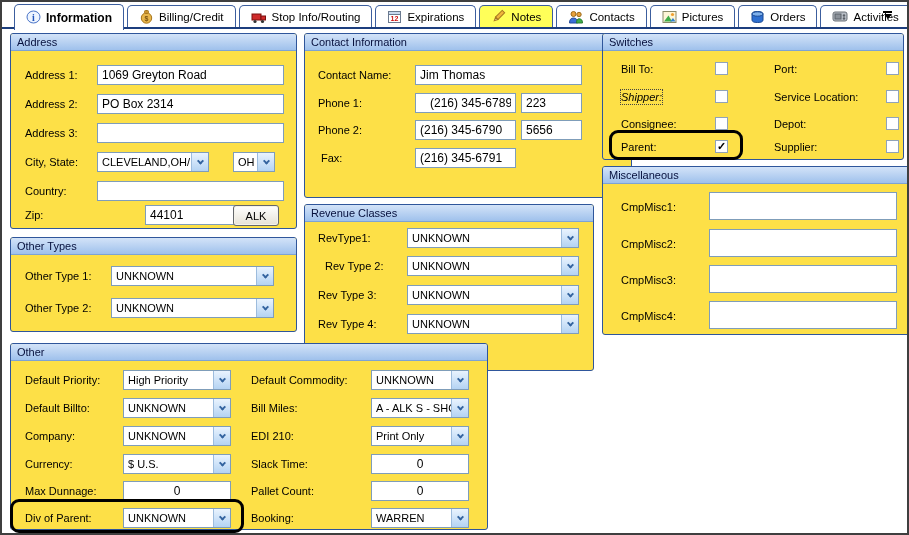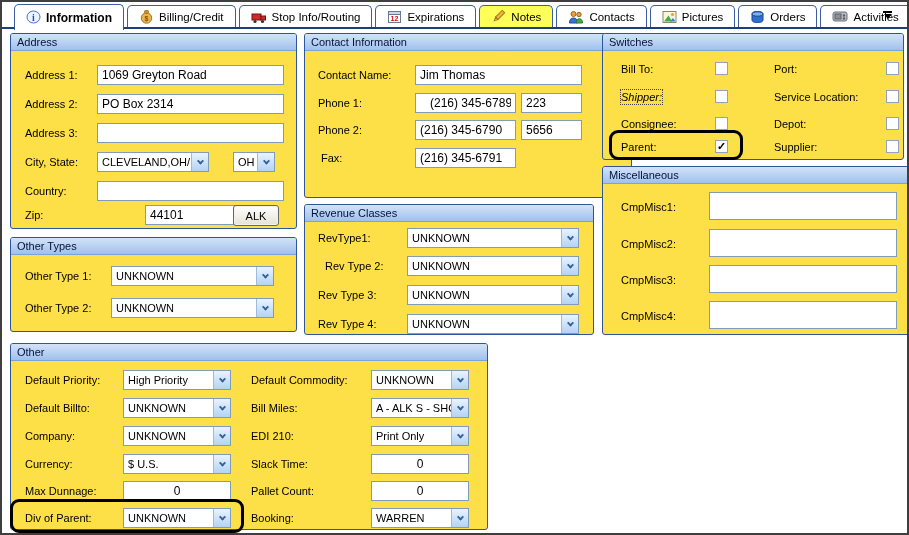--- a/index.html
+++ b/index.html
@@ -203,21 +203,21 @@
     <span class="lbl" style="left:13px;top:62px">Phone 1:</span>
     <input class="inp" style="left: 110px; top: 59px; width: 101px; padding-left: 14px;" value="(216) 345-6789">
     <input class="inp" style="left: 216px; top: 59px; width: 61px;" value="223">
     <span class="lbl" style="left:13px;top:89px">Phone 2:</span>
     <input class="inp" style="left: 110px; top: 86px; width: 101px;" value="(216) 345-6790">
     <input class="inp" style="left: 216px; top: 86px; width: 61px;" value="5656">
     <span class="lbl" style="left:16px;top:117px">Fax:</span>
     <input class="inp" style="left: 110px; top: 114px; width: 101px;" value="(216) 345-6791">
   </div>
 
-  <div class="panel" style="left:302px;top:202px;width:290px;height:131px">
+  <div class="panel" style="left:302px;top:202px;width:290px;height:167px">
     <div class="phead">Revenue Classes</div>
     <span class="lbl" style="left:13px;top:26px">RevType1:</span>
     <div class="combo" style="left:102px;top:23px;width:172px">
       <span class="combo-text">UNKNOWN</span>
       <span class="combo-btn">
           <i></i>
         </span>
     </div>
     <span class="lbl" style="left:20px;top:54px">Rev Type 2:</span>
     <div class="combo" style="left:102px;top:51px;width:172px">

